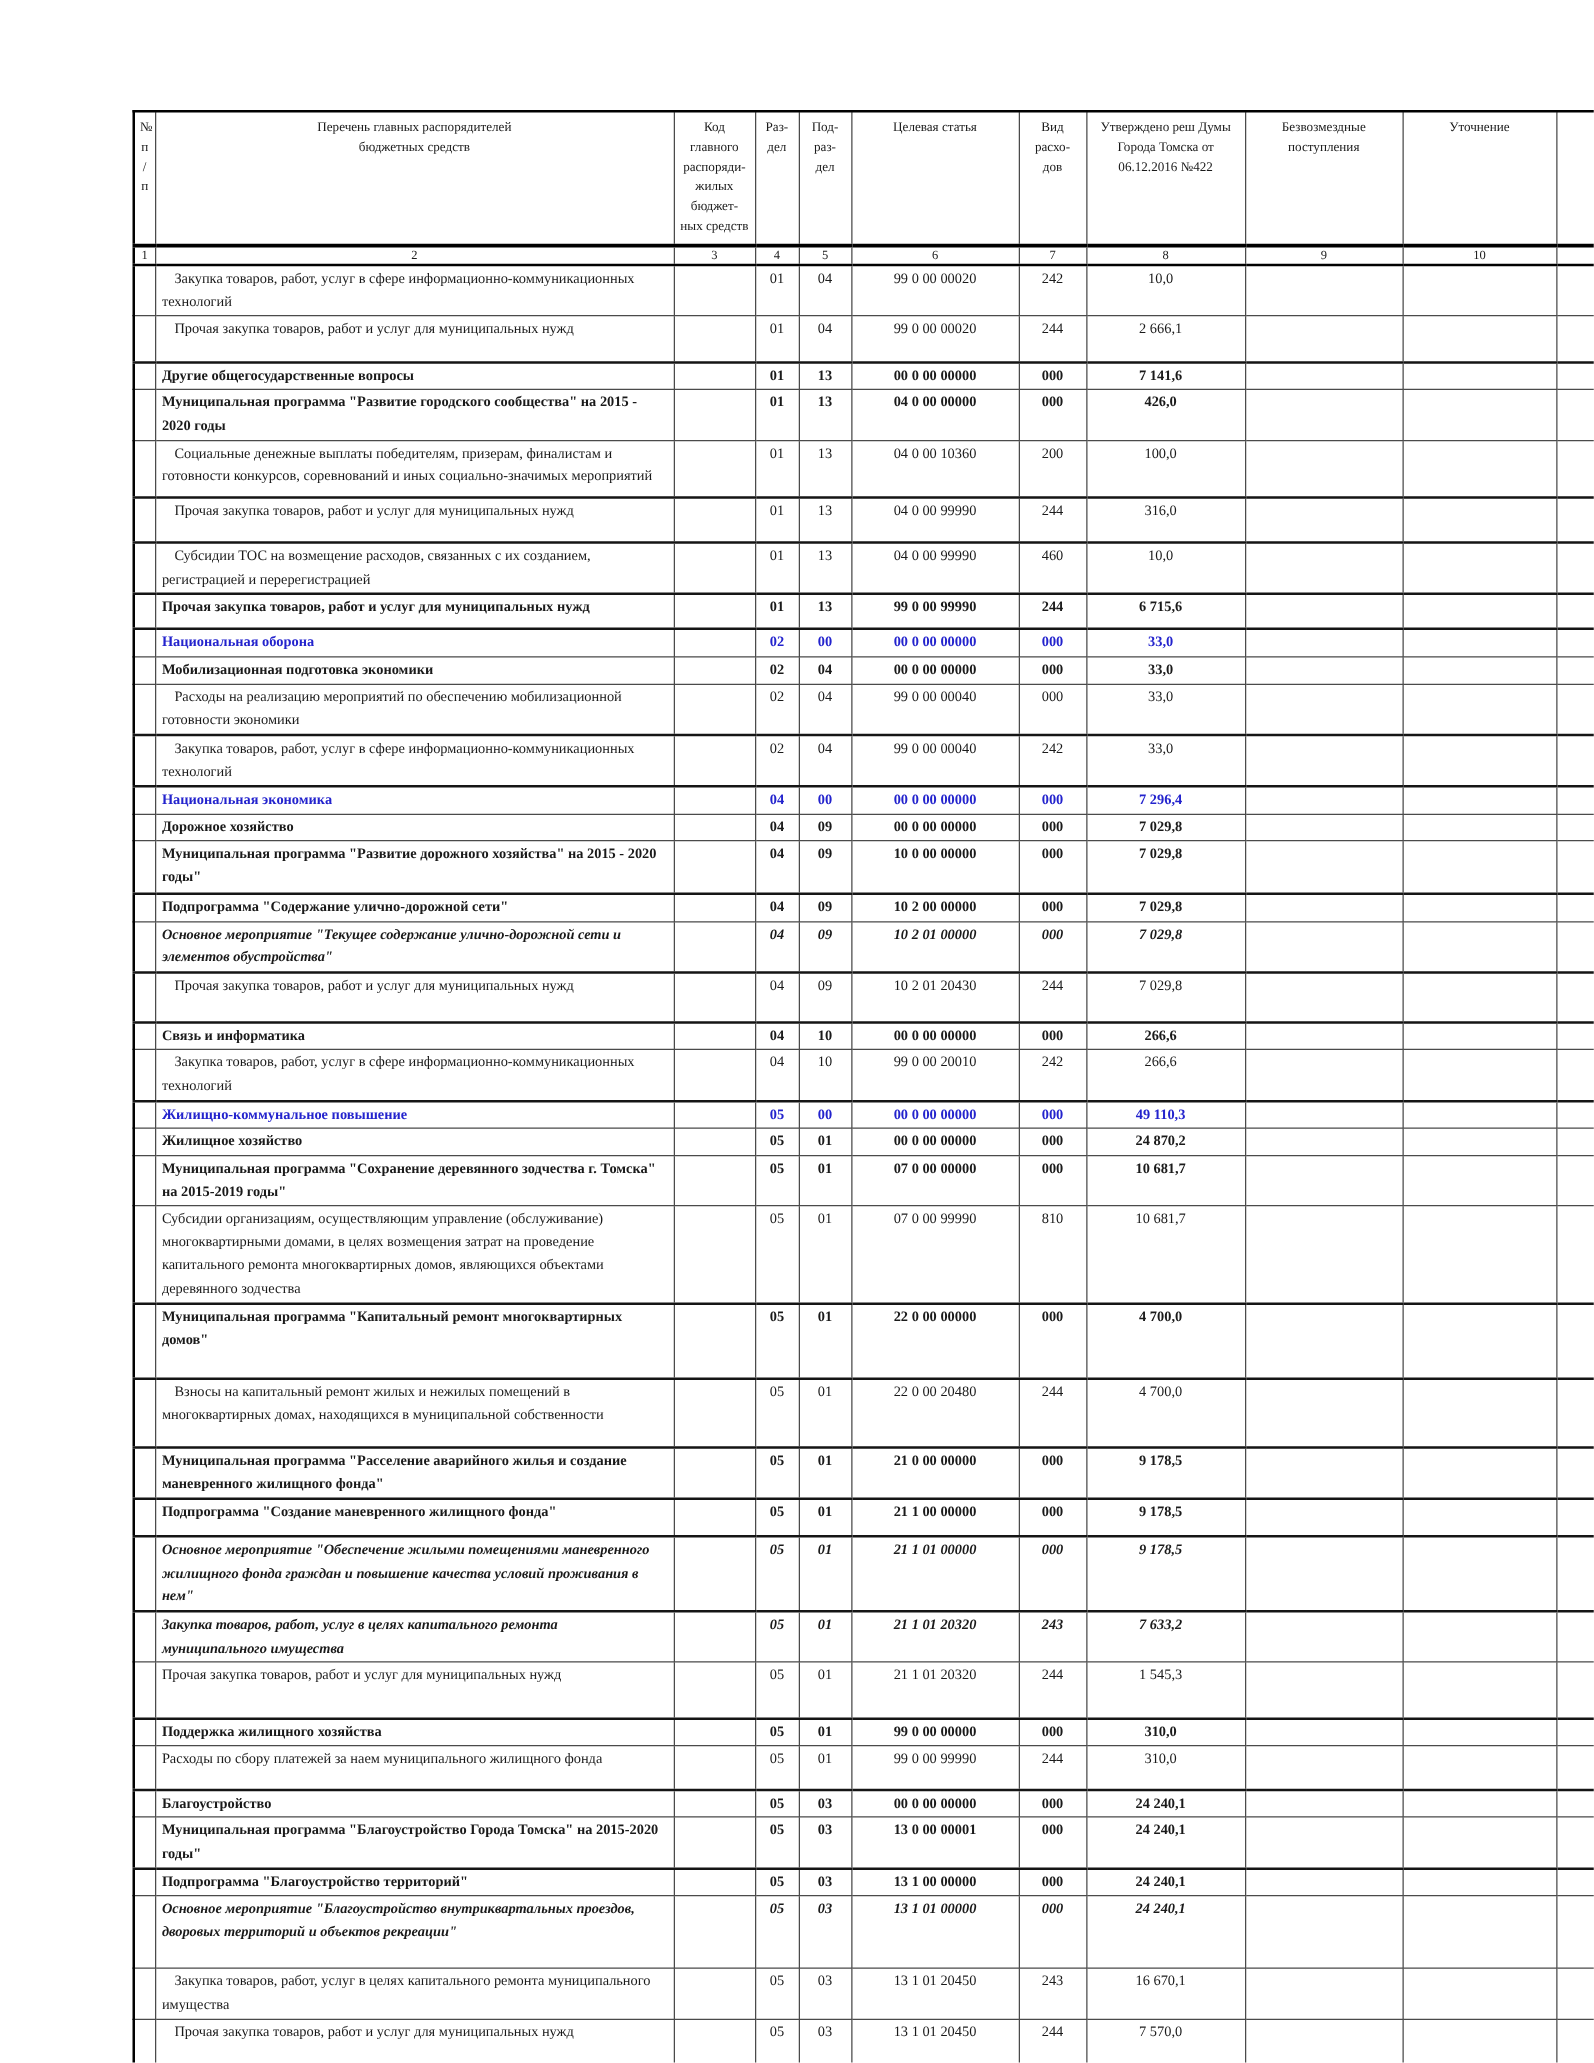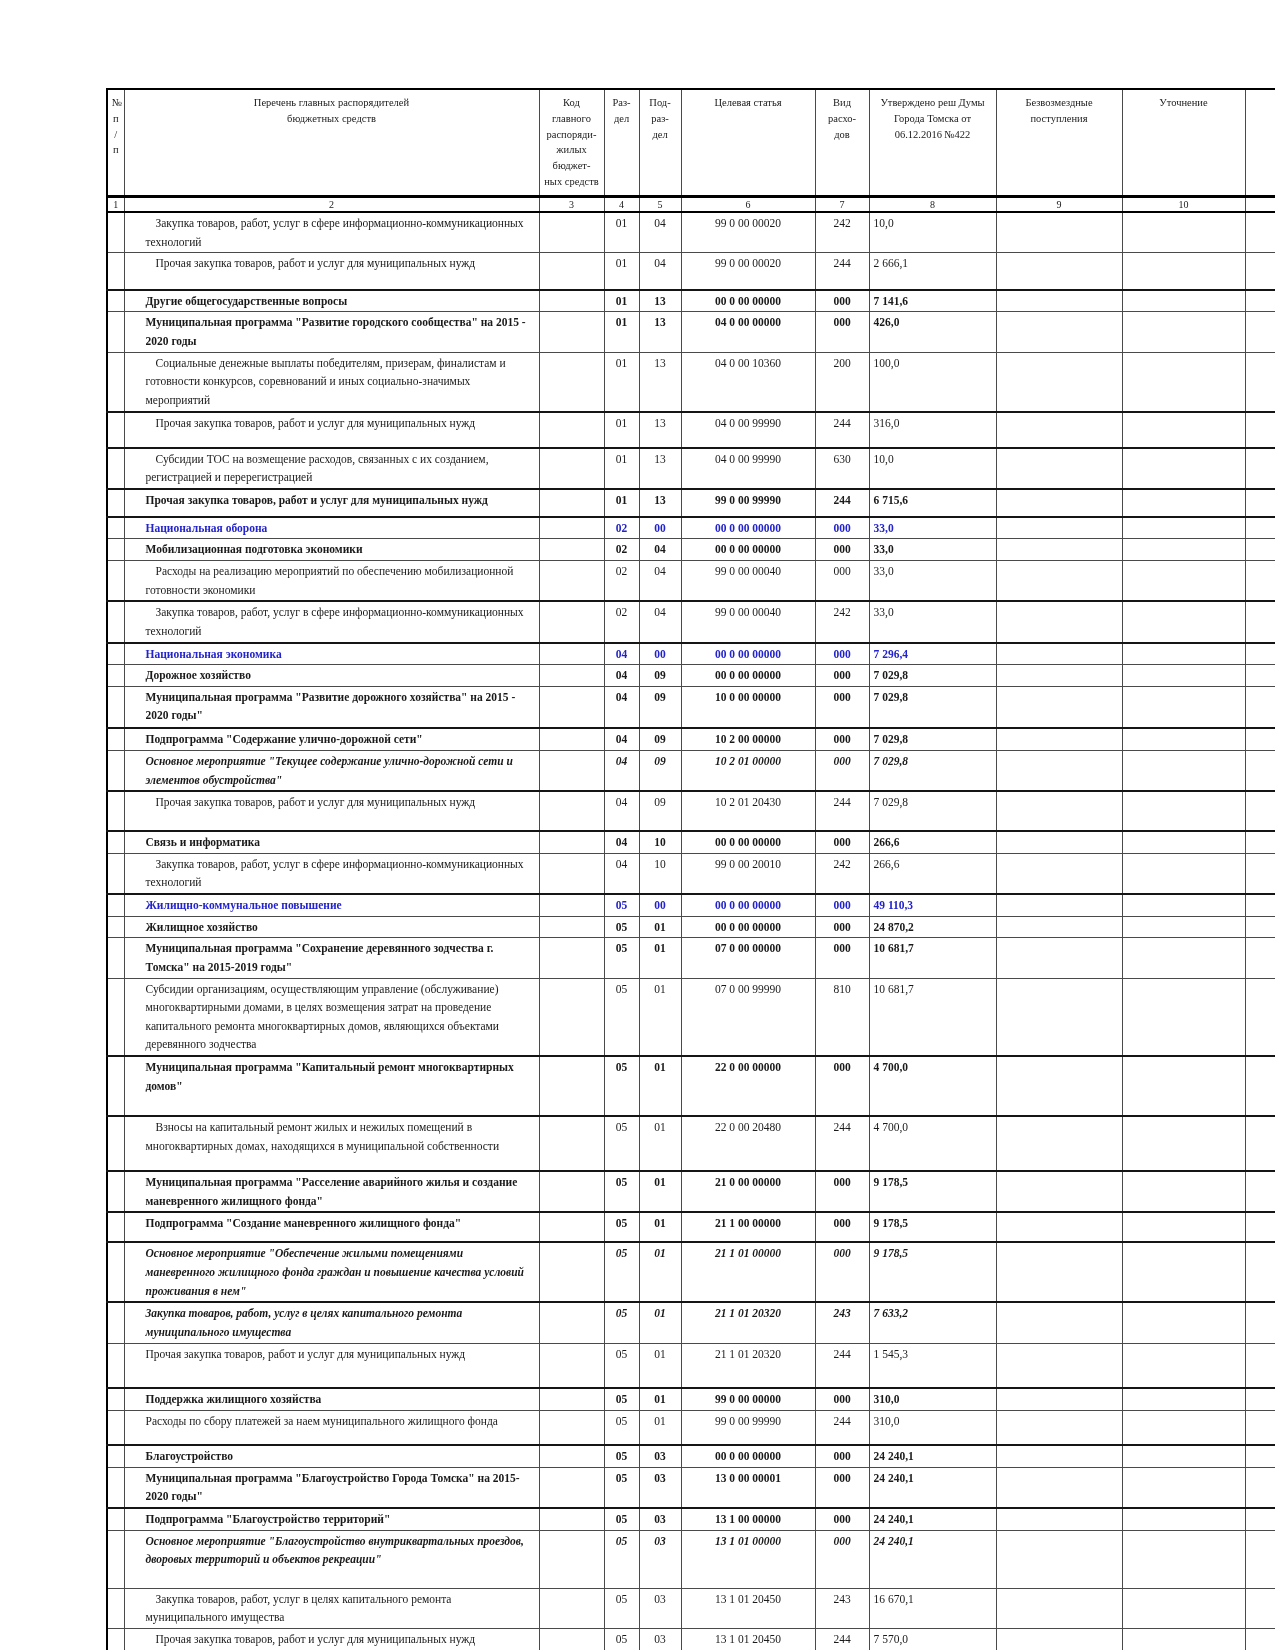--- a/index.html
+++ b/index.html
@@ -17,23 +17,23 @@
   thead th{
     font-weight:normal;text-align:center;font-size:10.5px;line-height:1.5;
     padding-top:5px;white-space:pre-line;vertical-align:top;
   }
   thead tr.hdr{height:107px;}
   thead tr.hdr th{border-bottom:3px solid #000;}
   thead tr.nums{height:16px;}
   thead tr.nums th{font-size:10px;padding:0 2px;line-height:1.3;border-bottom:2px solid #000;}
   tbody td{height:auto;}
   td.c-no{padding:1px 1px;}
-  td.c-label{text-align:left;padding-left:21px;padding-right:6px;}
+  td.c-label{text-align:left;padding-left:5px;padding-right:6px;}
   td.cnum{text-align:center;padding:1px 2px;font-size:11.5px;}
-  td.c-amt{text-align:left;padding-right:12px;}
+  td.c-amt{text-align:center;padding-right:12px;}
   tr.ind td.c-label{text-indent:10px;}
   tr.st-bold td{font-weight:bold;}
   tr.st-bold-italic td{font-weight:bold;font-style:italic;}
   tr.st-section td{font-weight:bold;color:#2323cd;}
   tr.tb td{border-top:2px solid #151515;}
 </style>
 </head>
 <body>
 
 <div class="sheet">
@@ -171,21 +171,21 @@
     <td class="c-ut"></td>
     <td class="c-clip"></td>
   </tr>
         <tr class="st-normal tb ind" style="height: 37px;">
     <td class="c-no"></td>
     <td class="c-label">Субсидии ТОС на возмещение расходов, связанных с их созданием, регистрацией и перерегистрацией</td>
     <td class="c-code cnum"></td>
     <td class="c-rz cnum">01</td>
     <td class="c-pr cnum">13</td>
     <td class="c-cs cnum">04 0 00 99990</td>
-    <td class="c-vr cnum">630</td>
+    <td class="c-vr cnum">460</td>
     <td class="c-amt">10,0</td>
     <td class="c-bezv"></td>
     <td class="c-ut"></td>
     <td class="c-clip"></td>
   </tr>
         <tr class="st-bold tb" style="height: 28px;">
     <td class="c-no"></td>
     <td class="c-label">Прочая закупка товаров, работ и услуг для муниципальных нужд</td>
     <td class="c-code cnum"></td>
     <td class="c-rz cnum">01</td>

